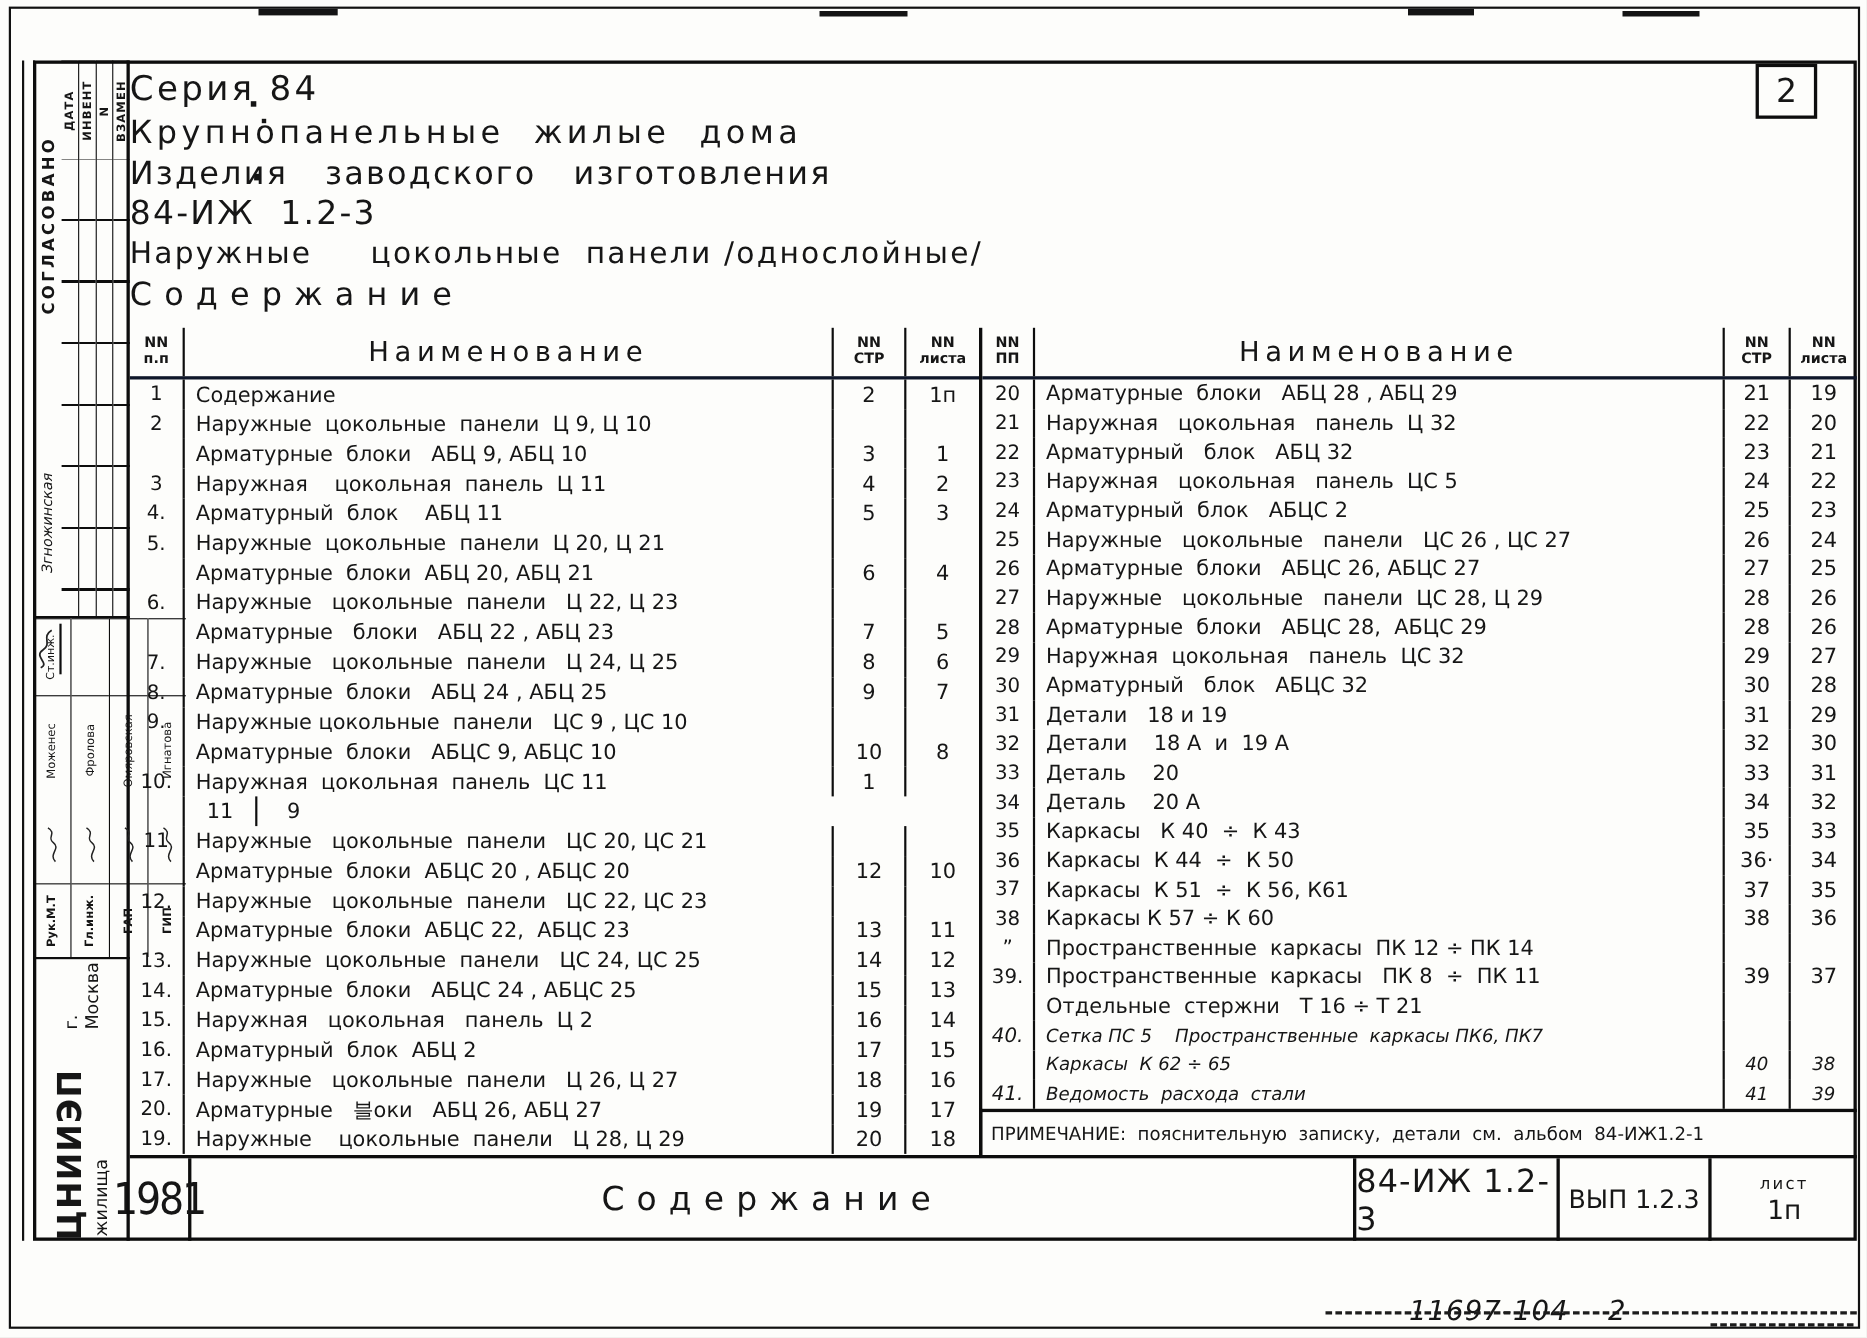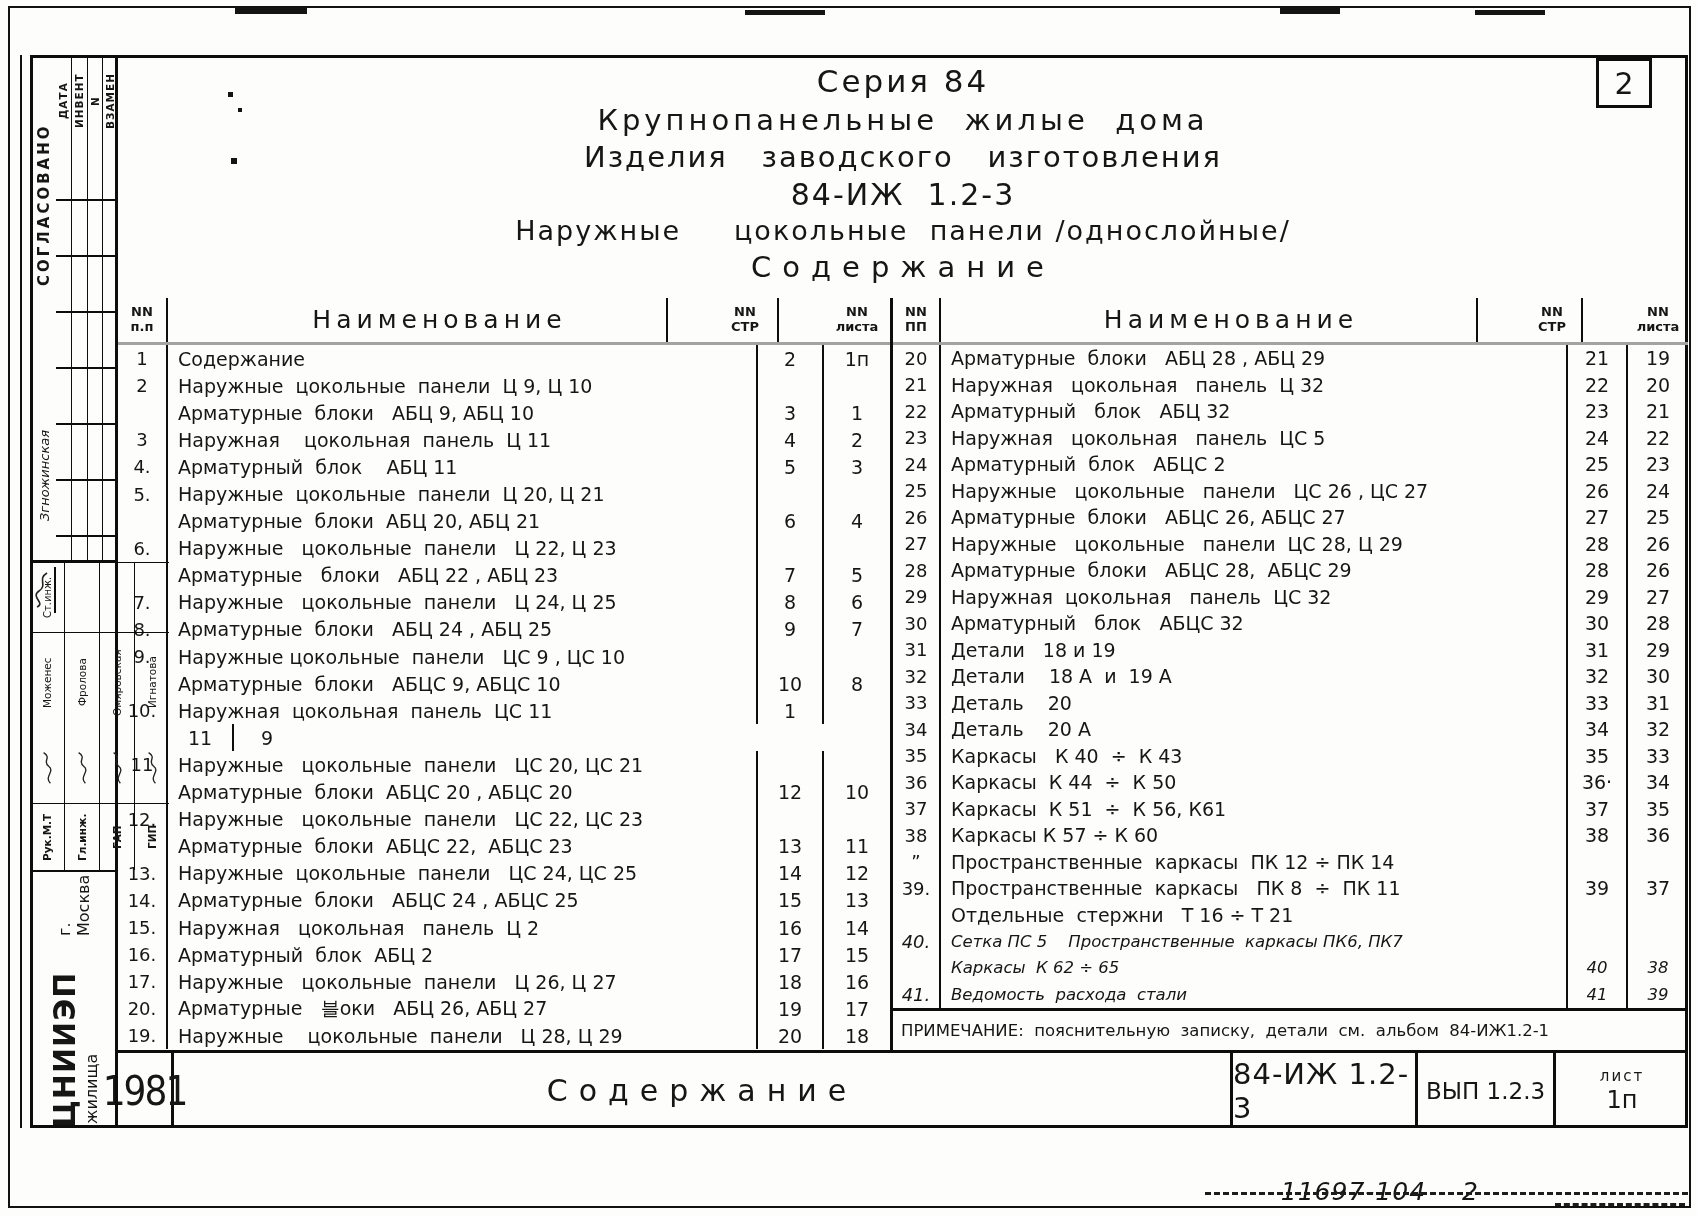--- a/index.html
+++ b/index.html
@@ -14,33 +14,33 @@
   .frame{left:30px; top:55px; width:1658px; height:1073px; border:3px solid #0d0d0d; box-sizing:border-box;}
   
   .artifact{background:#141414;}
   .dashline{border-top:3px dashed #1c1c1c; height:0;}
   
   .pagenum-box{
     left:1596px; top:58px; width:56px; height:50px; border:3px solid #0d0d0d; box-sizing:border-box;
     display:flex; align-items:center; justify-content:center; font-size:30px;
   }
   
-  .header{left:118px; top:62px; width:1570px; text-align:center;}
+  .header{left:118px; top:62px; width:1570px; text-align:left;}
   .hline{white-space:pre; line-height:1.28;}
   .h1{font-size:31px; letter-spacing:3px;}
   .h2{font-size:29px; letter-spacing:4px;}
   .h3{font-size:29px; letter-spacing:2px;}
   .h4{font-size:30px; letter-spacing:2px;}
   .h5{font-size:27px; letter-spacing:2px;}
   .h6{font-size:29px; letter-spacing:11px;}
   
   .tbl{box-sizing:border-box;}
   .tbl-left{left:118px; top:298px; width:772px; height:752px;}
   .tbl-right{left:890px; top:298px; width:798px; height:752px; border-left:3px solid #0d0d0d;}
-  .thead{display:flex; height:47px; border-bottom:3px solid #a3a3a3; box-sizing:border-box; align-items:stretch;gap:45px;}
+  .thead{display:flex; height:47px; border-bottom:3px solid #0f172a; box-sizing:border-box; align-items:stretch;}
   .thead .hc{display:flex; align-items:center; justify-content:center; border-right:2px solid #0d0d0d; box-sizing:border-box;
              font-size:13px; font-weight:bold; white-space:pre-line; text-align:center; line-height:1.12;}
   .thead .hc:last-child{border-right:none;}
   .hc-name{font-size:25px !important; font-weight:normal !important; letter-spacing:5px; white-space:pre !important;}
   .tbody{display:flex; flex-direction:column;}
   .trow{display:flex; align-items:center; box-sizing:border-box;}
   .tbl-left .trow{height:27.1px; font-size:19px;}
   .tbl-right .trow{height:26.5px; font-size:19px;}
   .trow.sm{font-size:16.5px;font-style:italic;}
   .cell{box-sizing:border-box; height:100%; display:flex; align-items:center;}

